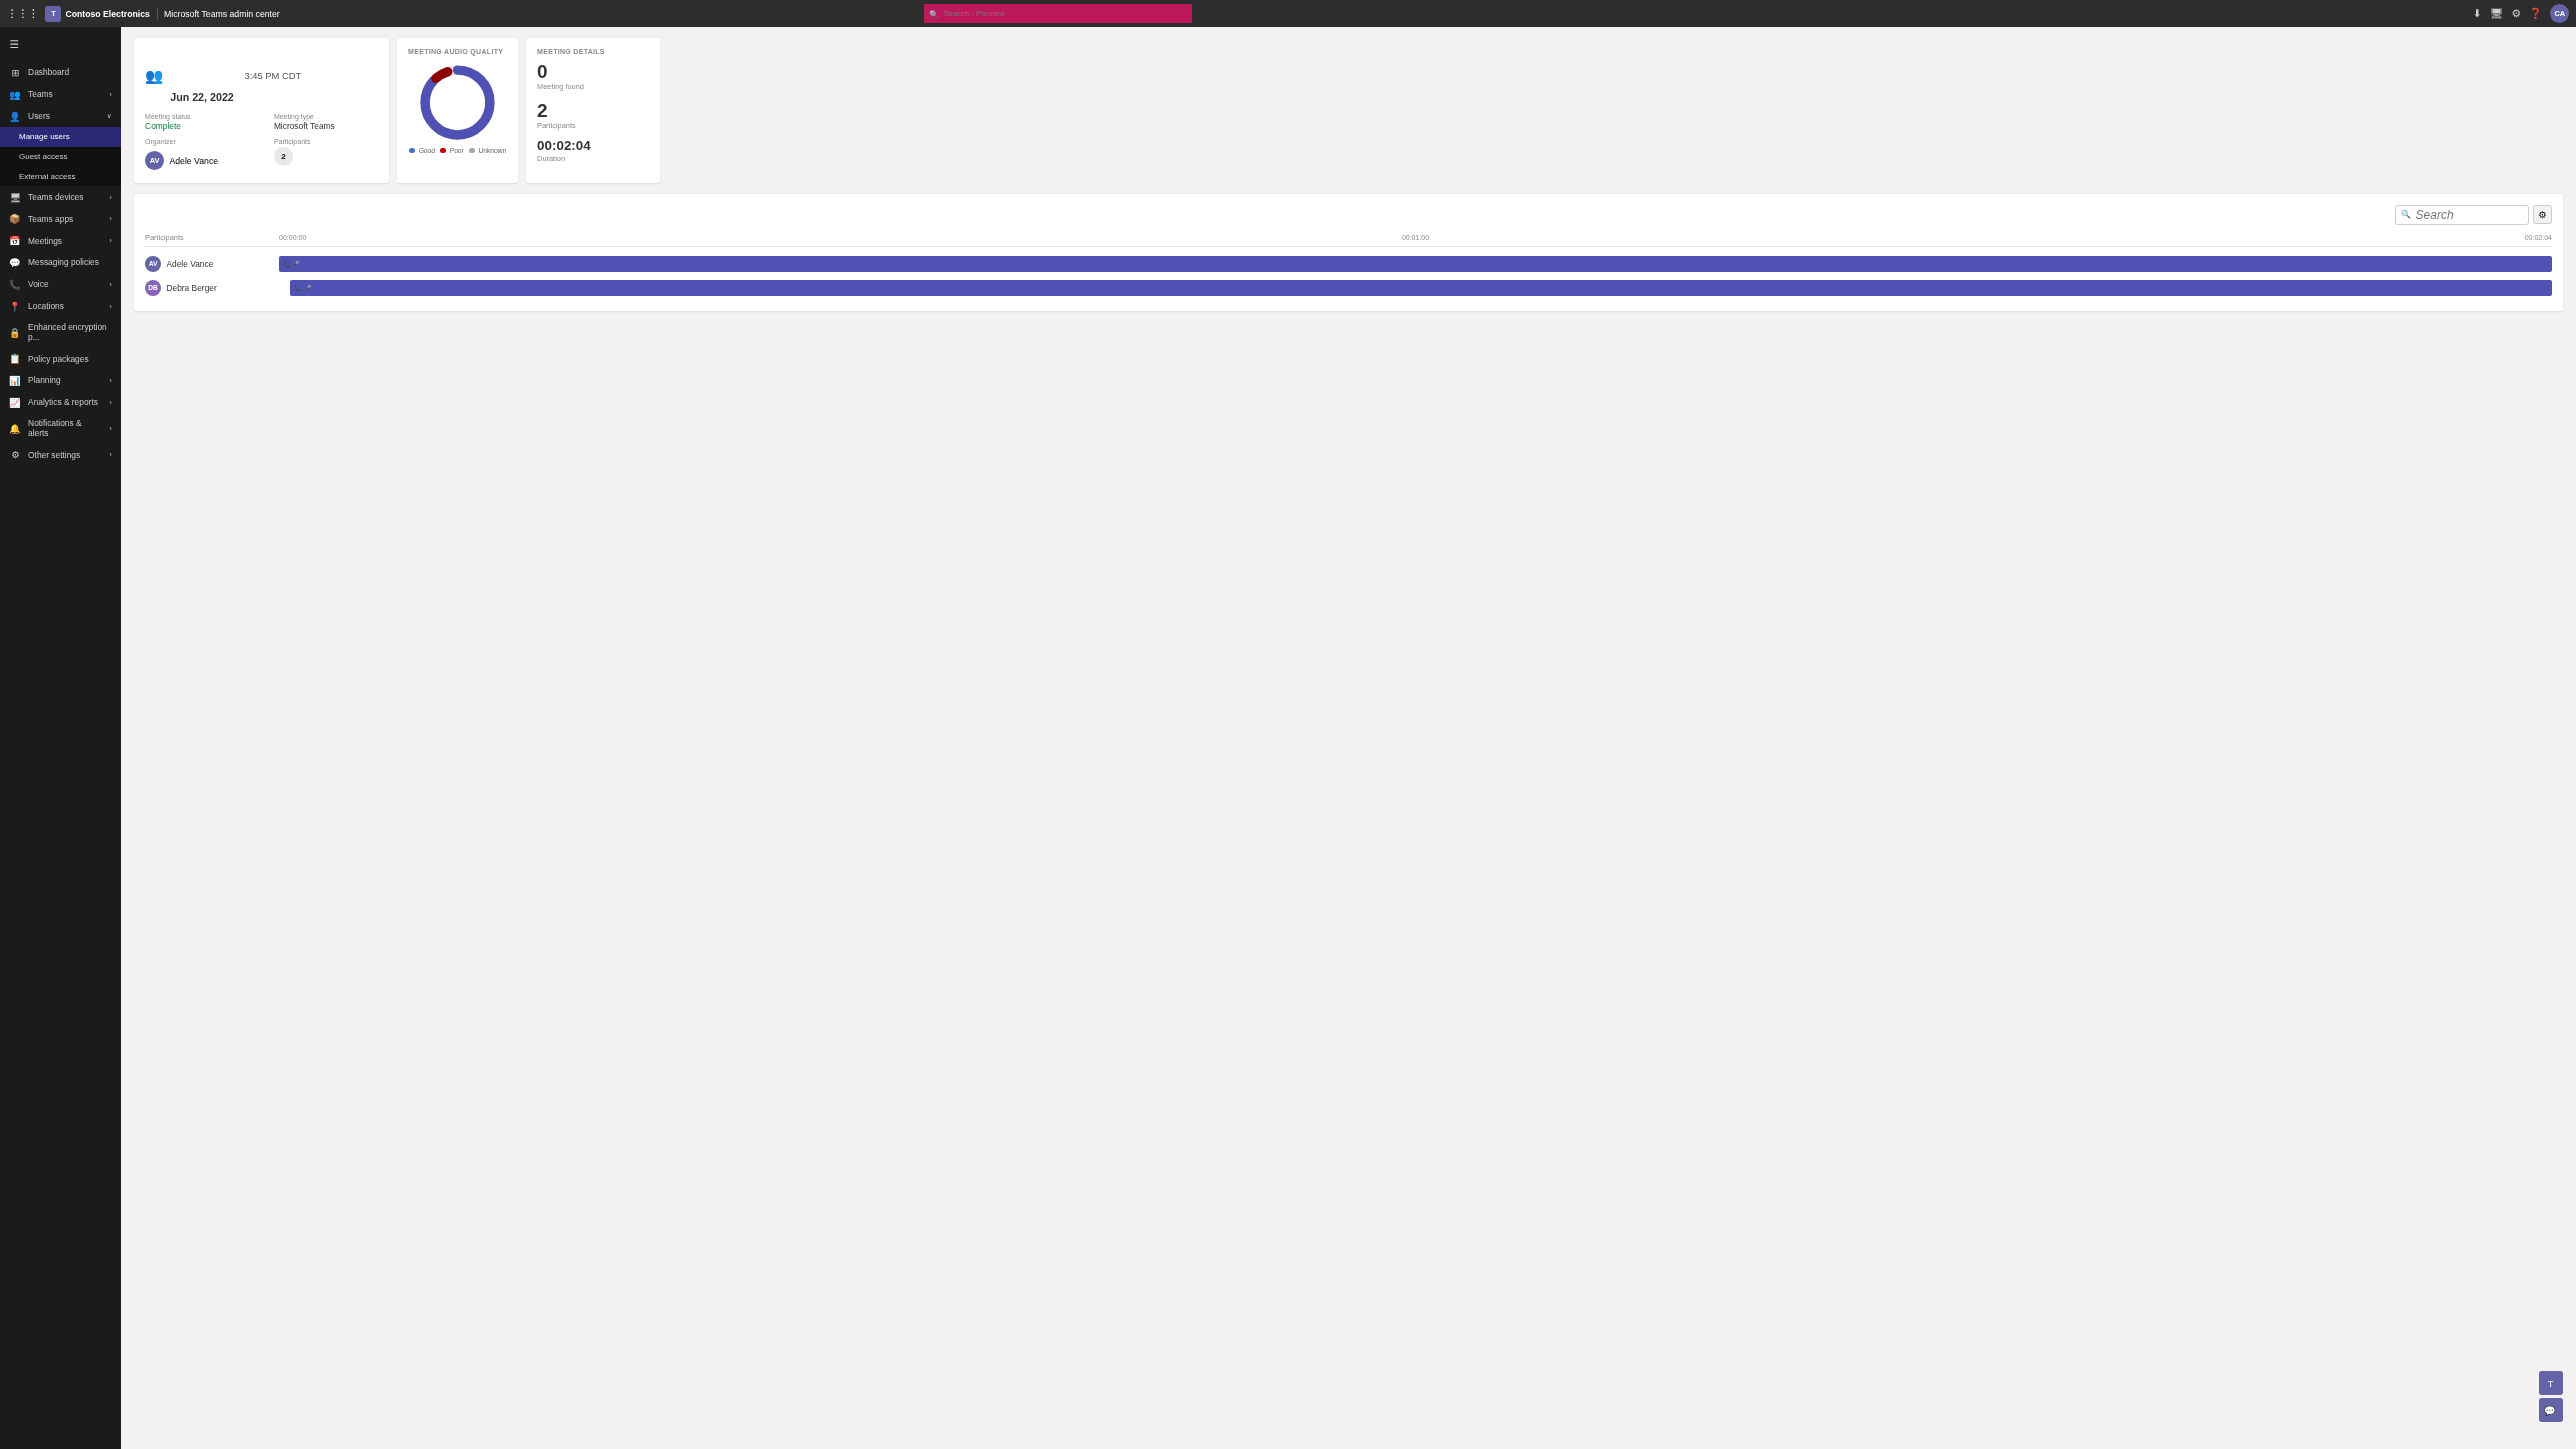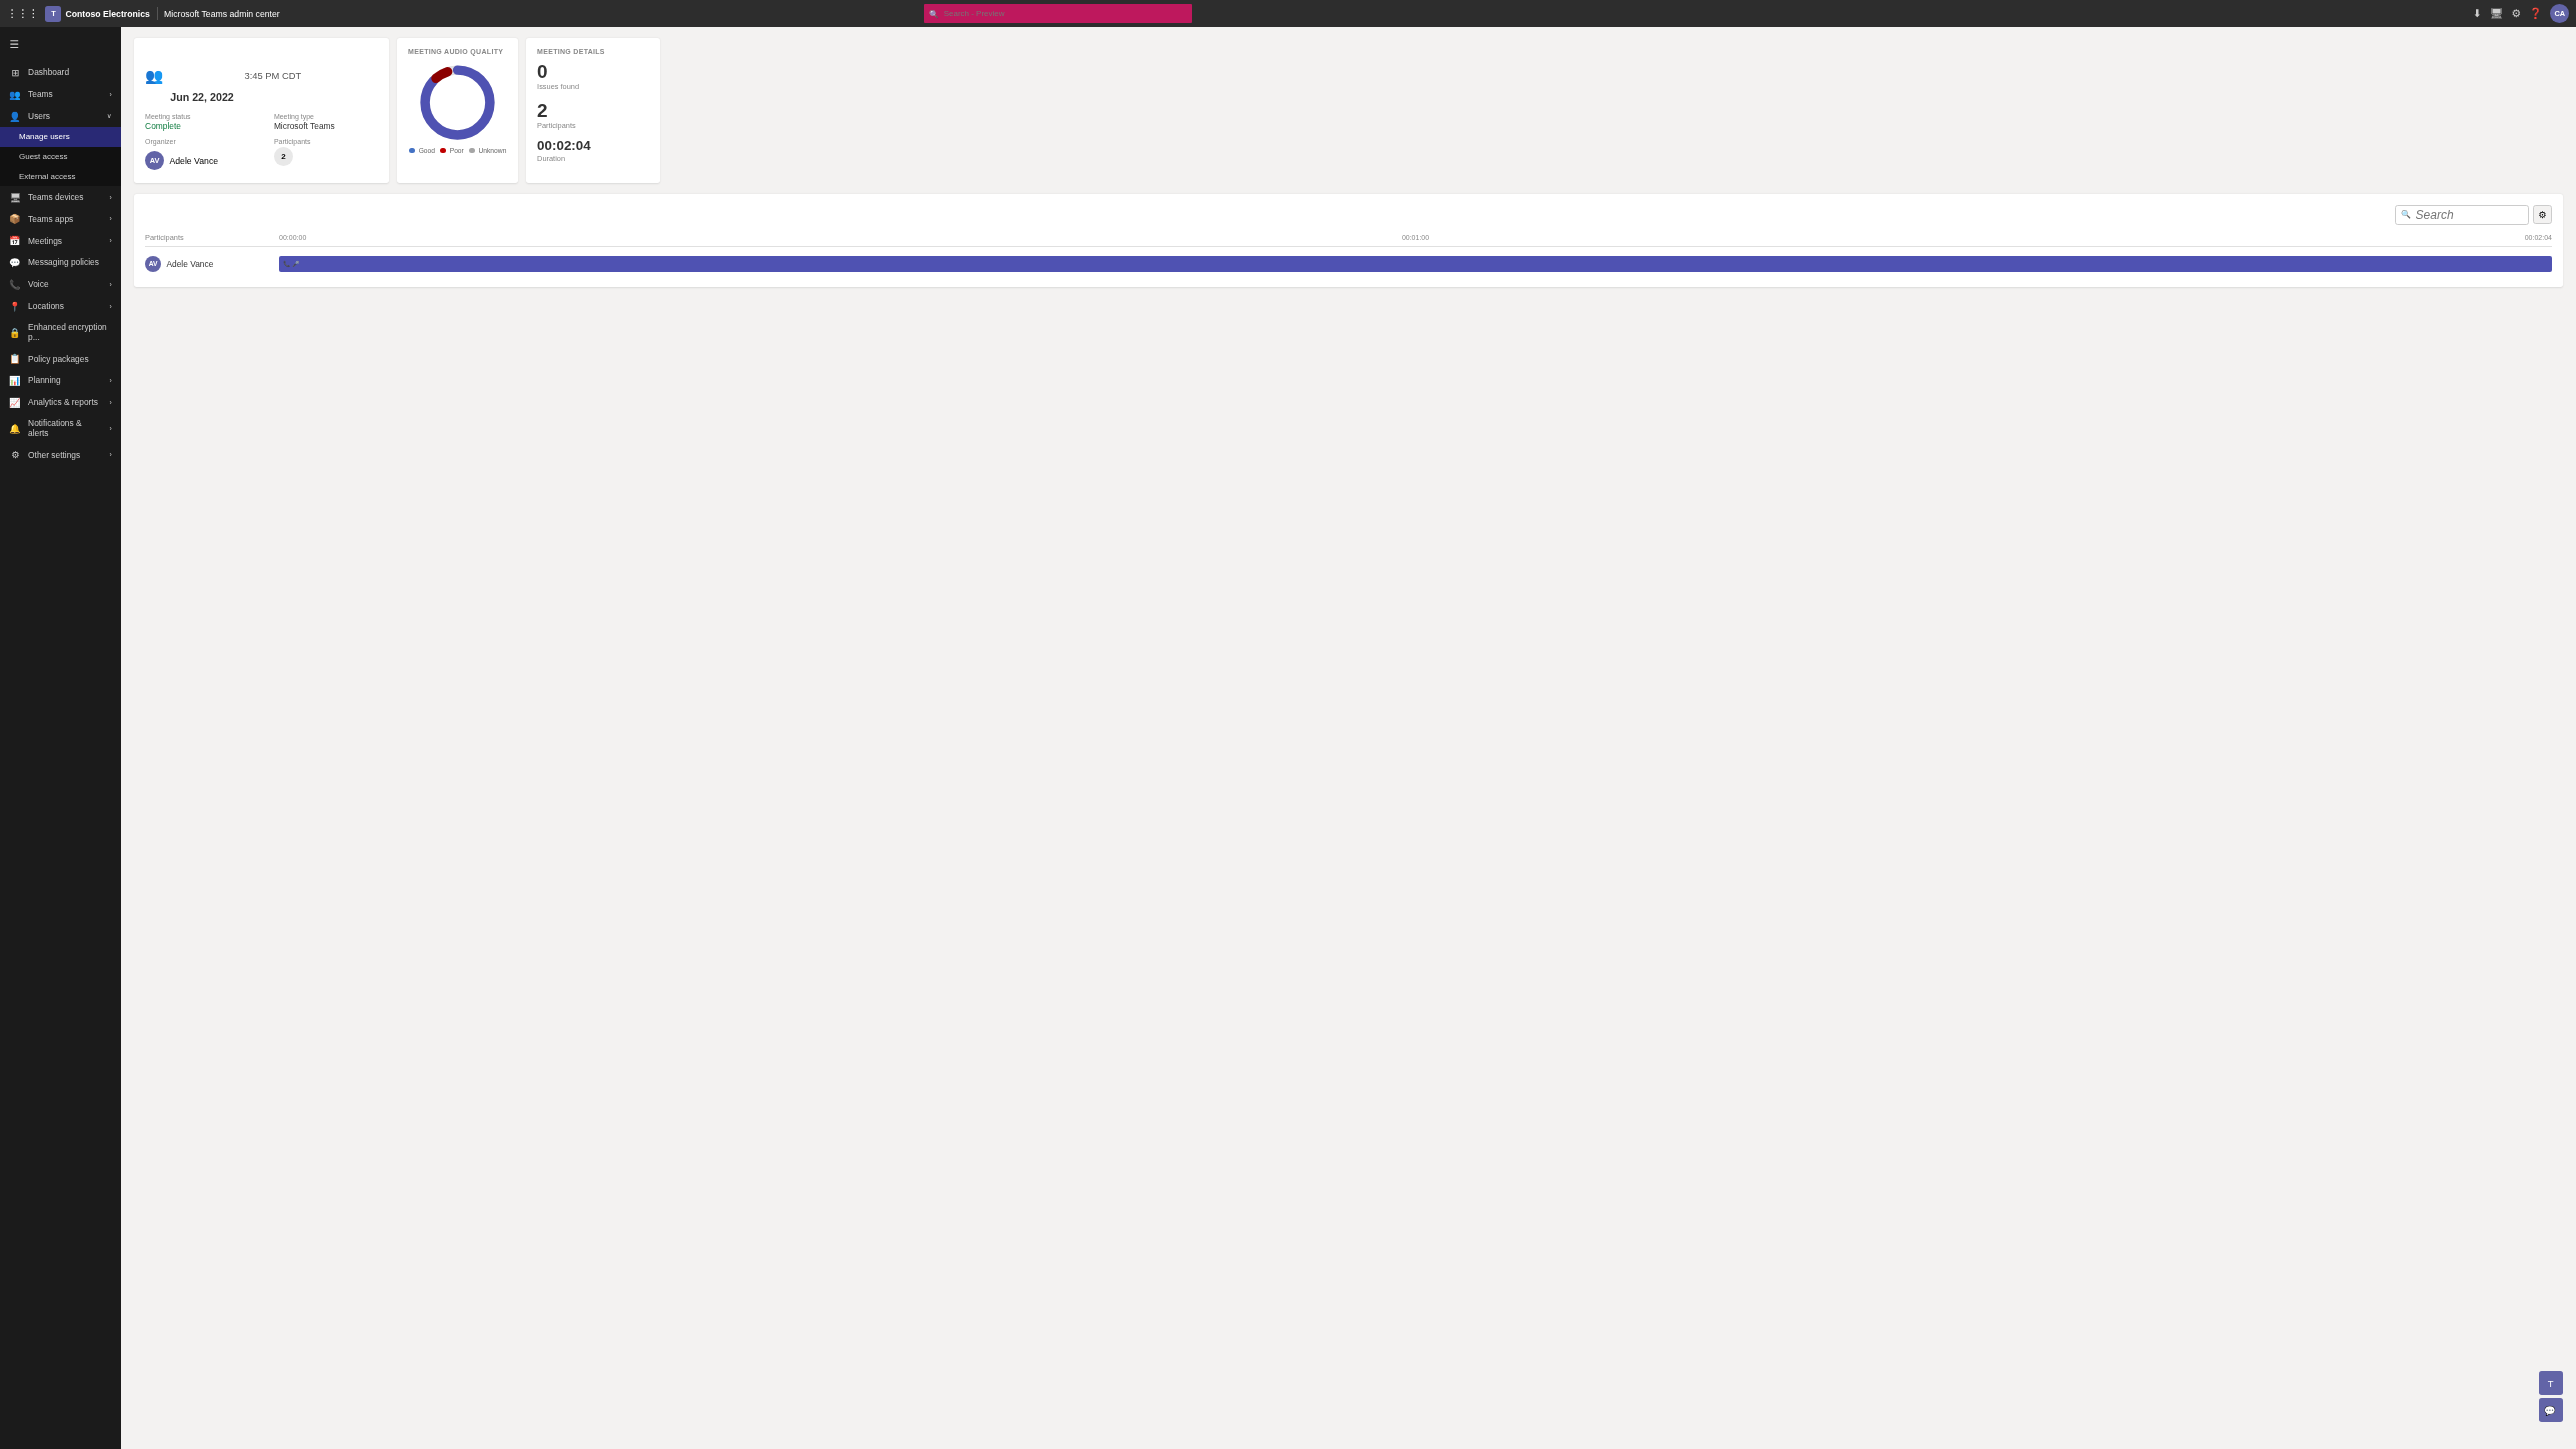--- a/index.html
+++ b/index.html
@@ -294,21 +294,21 @@
                 <span>Unknown</span>
               </span>
             </div>
           </div>
         </div>
 
         <div class="card meeting-details-card">
           <div class="card-title">MEETING DETAILS</div>
           <div class="detail-row">
             <div class="detail-number">0</div>
-            <div class="detail-label">Issues found</div>
+            <div class="detail-label">Meeting found</div>
           </div>
           <div class="detail-row">
             <div class="detail-number">2</div>
             <div class="detail-label">Participants</div>
           </div>
           <div class="detail-row">
             <div class="detail-number" style="font-size:13.4px;">00:02:04</div>
             <div class="detail-label">Duration</div>
           </div>
         </div>
@@ -344,20 +344,34 @@
             <div class="timeline-bar-wrap">
               <div class="timeline-bar" style="left:0%;width:100%;">
                 <div class="timeline-bar-icons">
                   <span>📞</span>
                   <span>🎤</span>
                 </div>
               </div>
             </div>
           </div>
 
+          <div class="timeline-row">
+            <div class="timeline-participant">
+              <div class="p-avatar" style="background:#8764b8;">DB</div>
+              <span>Debra Berger</span>
+            </div>
+            <div class="timeline-bar-wrap">
+              <div class="timeline-bar" style="left:0.5%;width:99.5%;">
+                <div class="timeline-bar-icons">
+                  <span>📞</span>
+                  <span>🎤</span>
+                </div>
+              </div>
+            </div>
+          </div>
         </div>
       </div>
     </div>
   </div>
 </div>
 
 <div class="floating-help">
   <div class="help-btn">T</div>
   <div class="help-btn">💬</div>
 </div>

